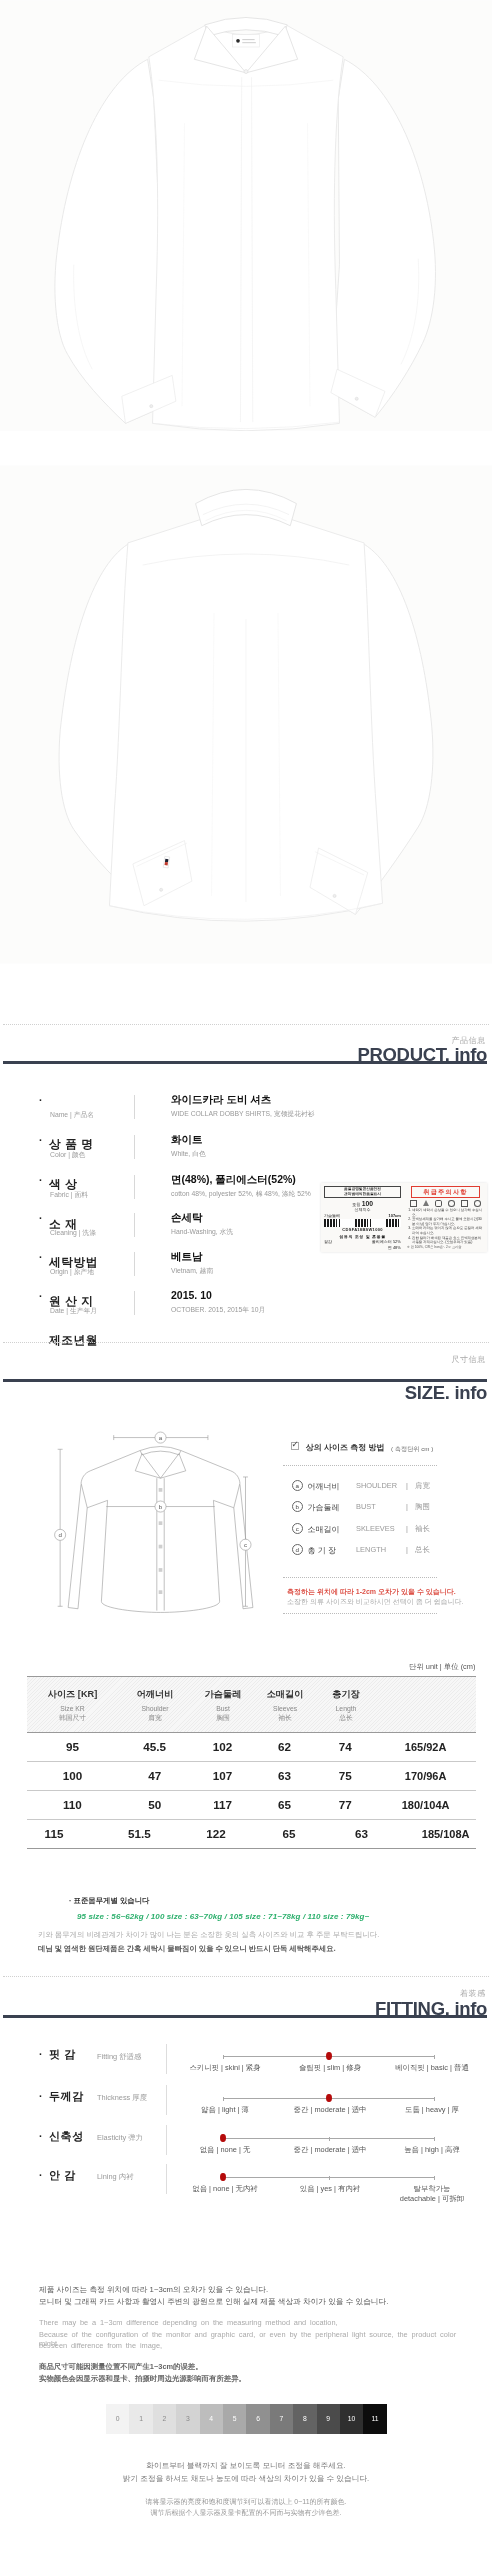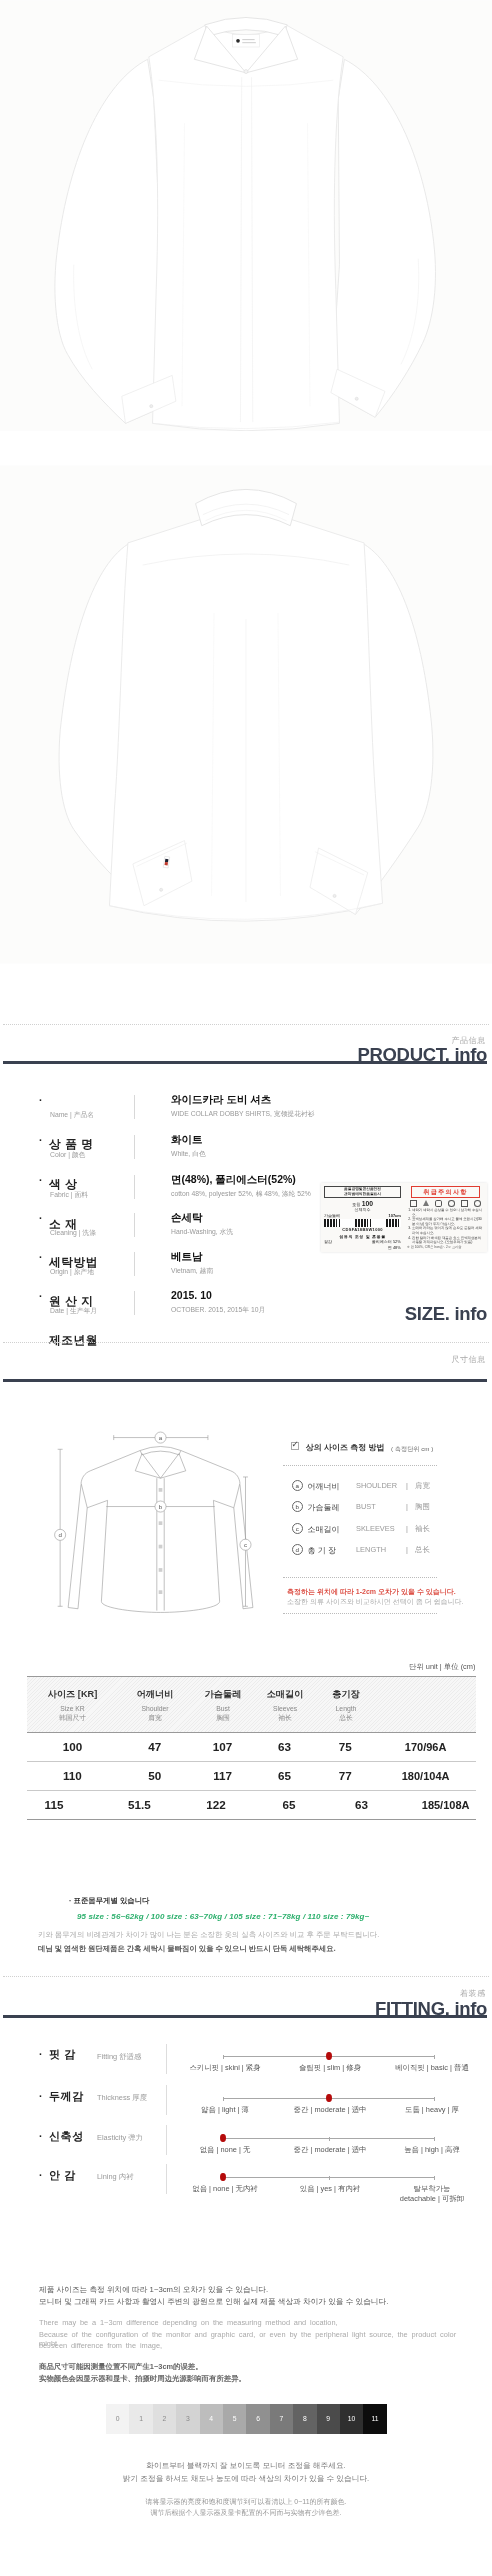--- a/index.html
+++ b/index.html
@@ -265,21 +265,21 @@
         <li>표백성세제를 삼가해 주시고 물에 오랜시간(30분 이상) 담가 두지 마십시오.</li>
         <li>소매와 카라는 꺾이지 않게 손으로 문질러 세탁하여 주십시오.</li>
         <li>진한 칼라가 배색된 제품은 효소 표백제성분의 사용을 자제하십시오. (오염우려가 있음)</li>
       </ol>
       <div class="cl-note">※ 면 100%, C/R은 Iron온도2로 표기함</div>
     </div>
   </div>
 
   <div class="dotted" style="top:1342px"></div>
   <div class="sec-label" style="top:1354px">尺寸信息</div>
-  <div class="sec-title" style="top:1303px">SIZE. info</div>
+  <div class="sec-title" style="top:1382px">SIZE. info</div>
   <div class="sec-rule" style="top:1379px"></div>
 
   <div class="abs" style="left:9.2px;top:1392px;width:271px;height:234px;">
     <svg width="271" height="234" viewBox="0 0 440 380">
       <g stroke="#9a9a9a" fill="none" stroke-width="1">
 
         <path d="M170,74 H323 M170,70 V78 M323,70 V78"></path>
 
         <path d="M83,93 V348 M79,93 H87 M79,348 H87"></path>
 
@@ -382,20 +382,28 @@
           <div class="h-en">Sleeves</div>
           <div class="h-cn">袖长</div>
         </div>
       <div class="th c4">
           <div class="h-ko">총기장</div>
           <div class="h-en">Length</div>
           <div class="h-cn">总长</div>
         </div>
     </div>
     <div class="tr">
+      <div class="td c0">95</div>
+        <div class="td c1">45.5</div>
+        <div class="td c2">102</div>
+        <div class="td c3">62</div>
+        <div class="td c4">74</div>
+        <div class="td c5">165/92A</div>
+    </div>
+    <div class="tr">
       <div class="td c0">100</div>
         <div class="td c1">47</div>
         <div class="td c2">107</div>
         <div class="td c3">63</div>
         <div class="td c4">75</div>
         <div class="td c5">170/96A</div>
     </div>
     <div class="tr">
       <div class="td c0">110</div>
         <div class="td c1">50</div>

